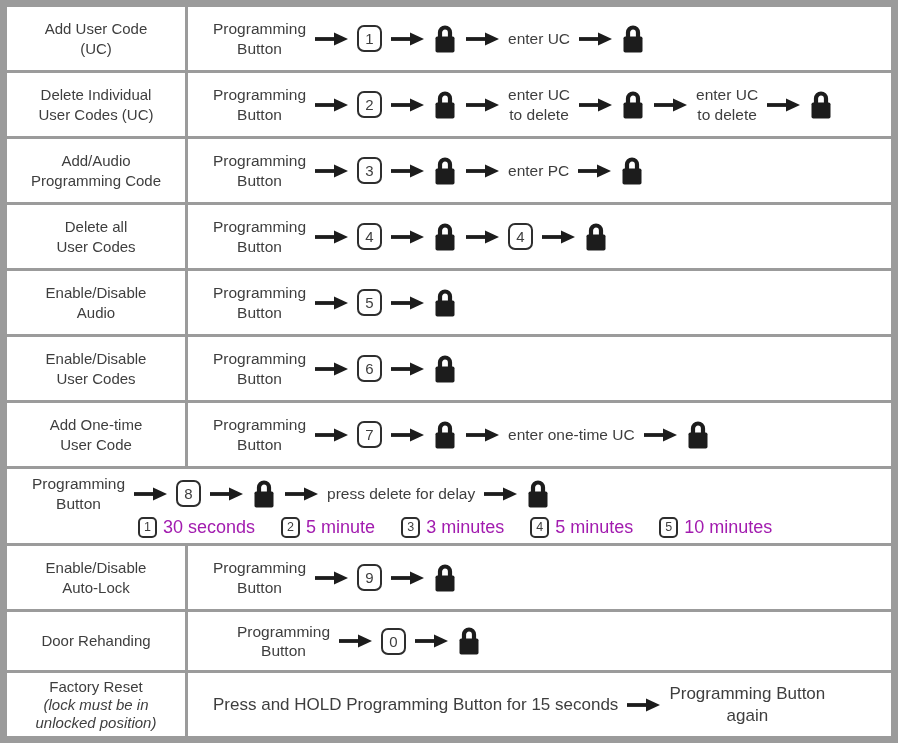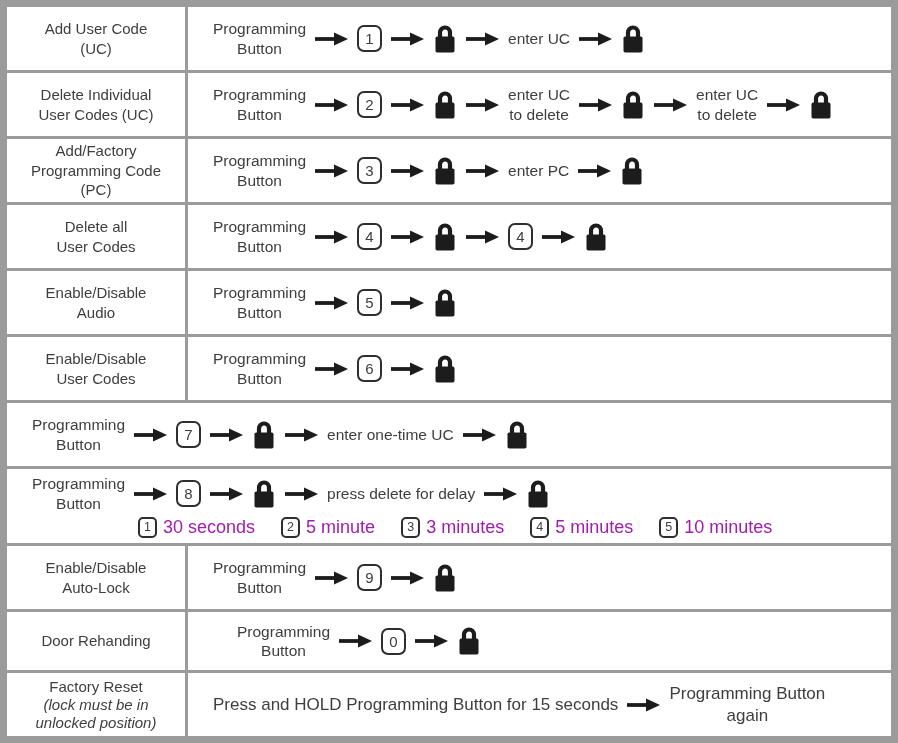--- a/index.html
+++ b/index.html
@@ -210,23 +210,22 @@
       <path d="M7 14 V8.5 a5 5 0 0 1 10 0 V14" fill="none" stroke="#1c1c1c" stroke-width="4.2"></path>
       <rect x="2.5" y="12.5" width="19" height="16" rx="1.8" fill="#1c1c1c"></rect>
     </svg>
   </span>
         </div>
     </div>
   </div>
     <div class="row">
     <div class="label-cell">
       <div class="label-lines">
-          <div class="label-line">Add/Factory</div>
+          <div class="label-line">Add/Audio</div>
           <div class="label-line">Programming Code</div>
-          <div class="label-line">(PC)</div>
         </div>
 
     </div>
     <div class="content-cell">
       <div class="seq-main">
           <span class="seq-text">Programming<br>Button</span>
           <span class="arrow">
     <svg width="33" height="14" viewBox="0 0 33 14" aria-hidden="true">
       <rect x="0" y="5.1" width="21" height="3.8" fill="#1c1c1c"></rect>
       <polygon points="19,0.5 33,7 19,13.5" fill="#1c1c1c"></polygon>
@@ -379,20 +378,27 @@
           <span class="lock">
     <svg width="24" height="30" viewBox="0 0 24 30" aria-hidden="true">
       <path d="M7 14 V8.5 a5 5 0 0 1 10 0 V14" fill="none" stroke="#1c1c1c" stroke-width="4.2"></path>
       <rect x="2.5" y="12.5" width="19" height="16" rx="1.8" fill="#1c1c1c"></rect>
     </svg>
   </span>
         </div>
     </div>
   </div>
     <div class="row">
+    <div class="label-cell">
+      <div class="label-lines">
+          <div class="label-line">Add One-time</div>
+          <div class="label-line">User Code</div>
+        </div>
+
+    </div>
     <div class="content-cell">
       <div class="seq-main">
           <span class="seq-text">Programming<br>Button</span>
           <span class="arrow">
     <svg width="33" height="14" viewBox="0 0 33 14" aria-hidden="true">
       <rect x="0" y="5.1" width="21" height="3.8" fill="#1c1c1c"></rect>
       <polygon points="19,0.5 33,7 19,13.5" fill="#1c1c1c"></polygon>
     </svg>
   </span>
           <span class="key">7</span>

